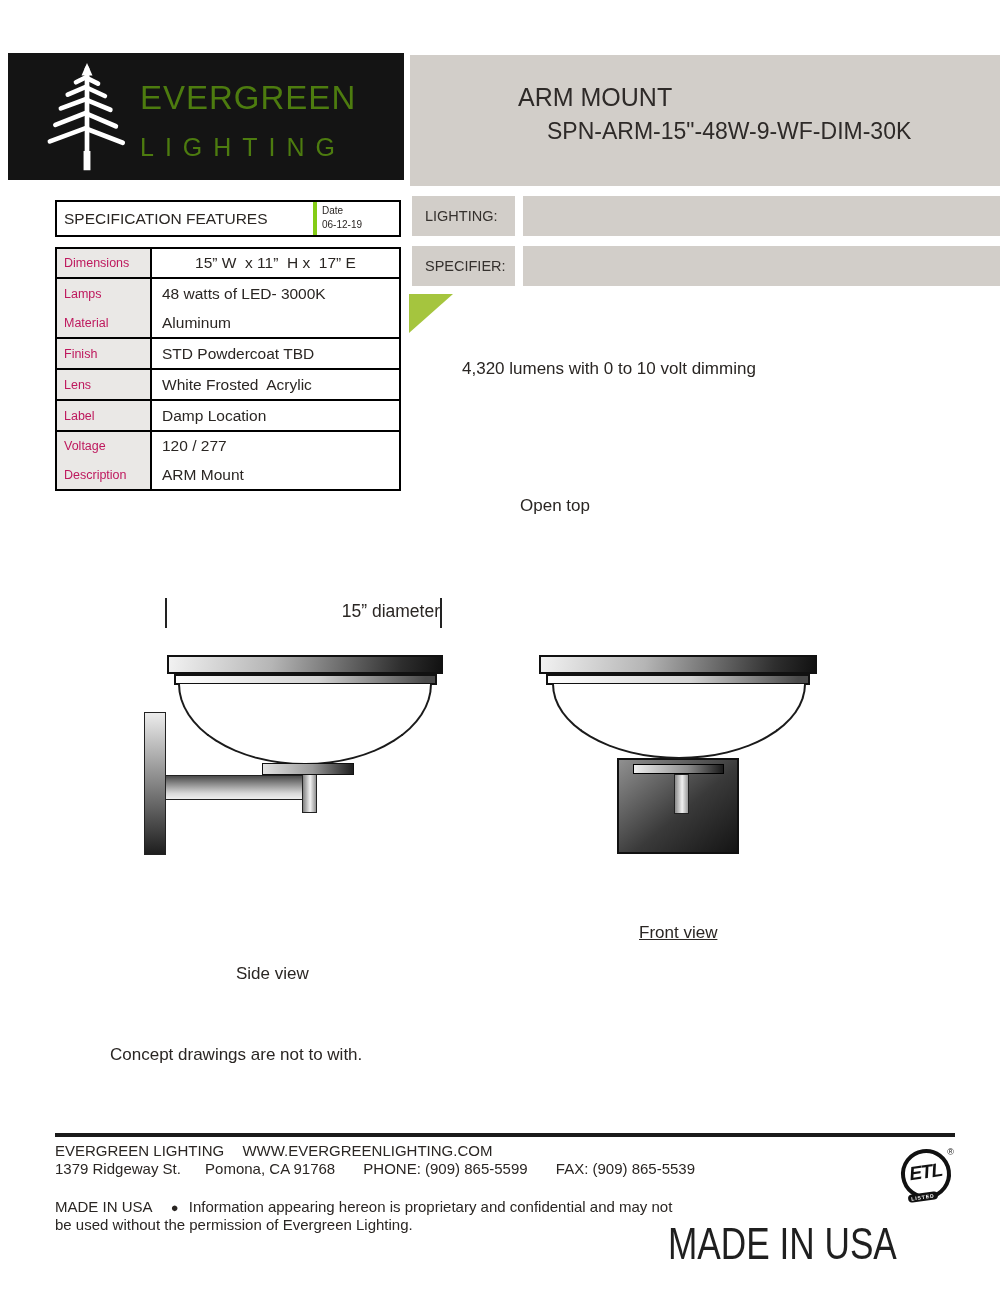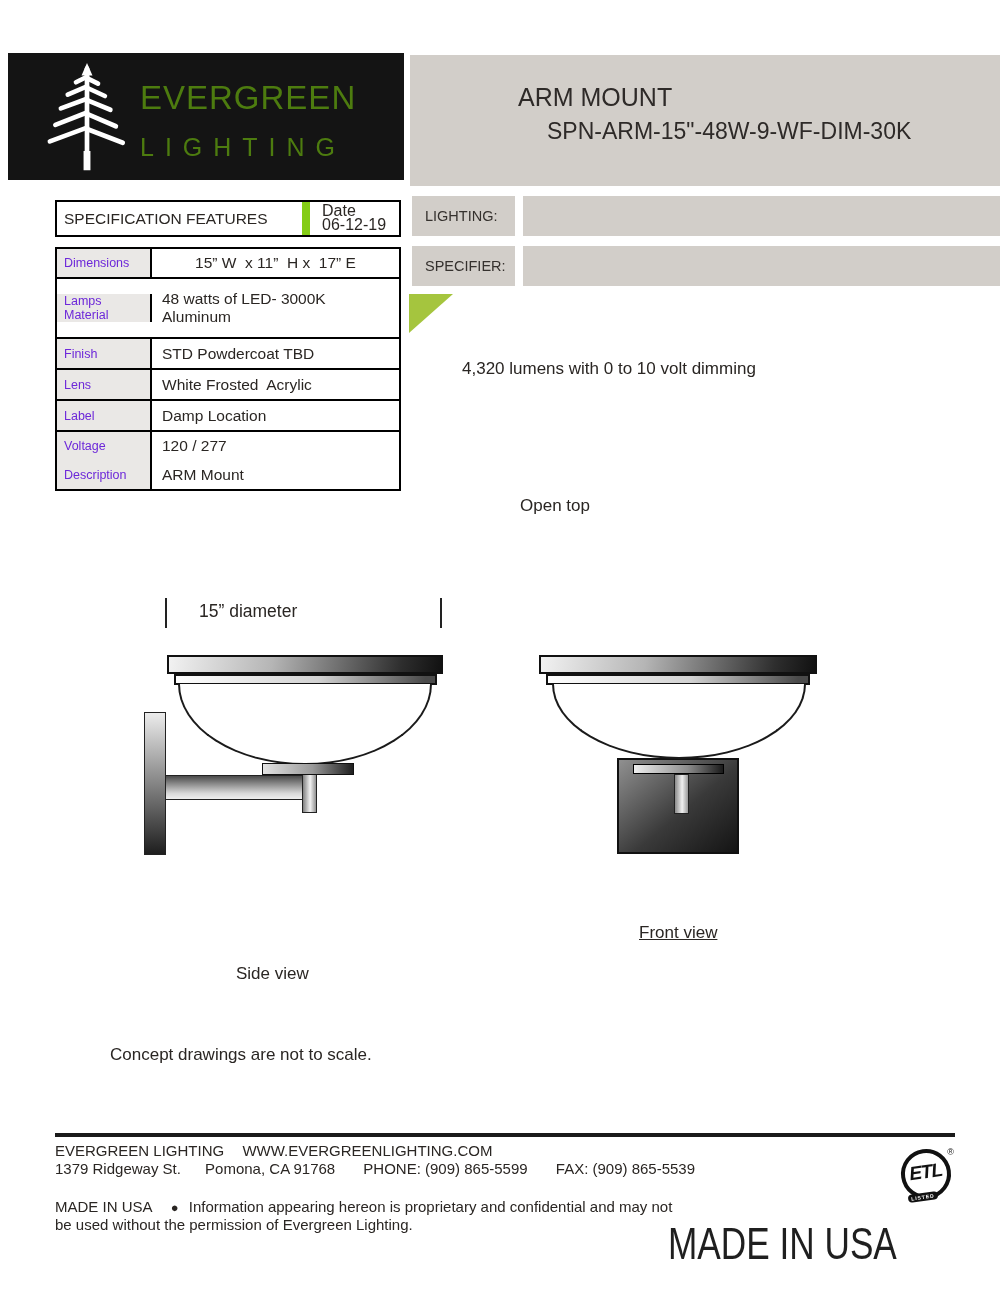--- a/index.html
+++ b/index.html
@@ -13,48 +13,48 @@
   .logo-text{position:absolute;left:132px;top:26px;color:#4d7c0f;}
   .logo-line1{font-size:33px;letter-spacing:1px;font-weight:400;}
   .logo-line2{font-size:25px;letter-spacing:11px;margin-top:16px;font-weight:400;}
   .header-box{left:410px;top:55px;width:590px;height:131px;background:#d2cec9;}
   .header-title{position:absolute;left:108px;top:28px;font-size:25px;color:#2e2a28;}
   .header-model{position:absolute;left:137px;top:63px;font-size:23px;color:#2e2a28;}
 
   
   .spec-header{left:55px;top:200px;width:346px;height:37px;border:2px solid #000;display:flex;background:#fff;}
   .spec-header-title{flex:1;display:flex;align-items:center;padding-left:7px;font-size:15.5px;}
-  .spec-date-cell{width:77px;border-left:8px solid #84cc16;padding:2px 0 0 12px;font-size:16px;line-height:14px;}
+  .spec-date-cell{width:77px;border-left:4px solid #84cc16;padding:2px 0 0 5px;font-size:10px;line-height:14px;}
   .spec-table{left:55px;top:247px;width:346px;border:2px solid #000;background:#fff;}
   .srow{display:flex;}
   .srow + .srow{border-top:2px solid #000;}
   .lcol{width:93px;background:#eae8e6;border-right:2px solid #000;display:flex;flex-direction:column;}
   .vcol{flex:1;display:flex;flex-direction:column;}
   .single .lcol,.single .vcol{justify-content:center;}
   .double .lcol,.double .vcol{justify-content:space-around;}
-  .lbl{font-size:12.5px;color:#6d28d9;padding-left:7px;}
+  .lbl{font-size:12.5px;color:#be185d;padding-left:7px;}
   .val{font-size:15.5px;padding-left:10px;white-space:pre;}
   .val.center{text-align:center;padding-left:0;}
-  .h28{height:28px;} .h58{height:58px;align-items:center;} .h29{height:29px;} .h57{height:57px;}
+  .h28{height:28px;} .h58{height:58px;} .h29{height:29px;} .h57{height:57px;}
 
   
   .field-label{background:#d2cec9;display:flex;align-items:center;padding-left:13px;font-size:14.5px;color:#35312e;}
   .project-box{left:412px;top:196px;width:103px;height:40px;}
   .project-bar{left:523px;top:196px;width:477px;height:40px;background:#d2cec9;}
   .specifier-box{left:412px;top:246px;width:103px;height:40px;}
   .specifier-bar{left:523px;top:246px;width:477px;height:40px;background:#d2cec9;}
   .green-triangle{left:409px;top:294px;width:44px;height:39px;background:#a5c53e;
                   clip-path:polygon(0 0,100% 0,0 100%);}
 
   .lumens-note{left:462px;top:359px;font-size:17px;}
   .open-top{left:520px;top:496px;font-size:17px;}
 
   
   .dim-tick{width:2px;height:30px;background:#222;top:598px;}
-  .dim-label{left:167px;top:601px;width:273px;text-align:left;font-size:17.5px;padding-left:32px;}
+  .dim-label{left:167px;top:601px;width:273px;text-align:right;font-size:17.5px;padding-left:32px;}
   .metal-cap{border:2px solid #111;background:linear-gradient(100deg,#f2f2f2 0%,#b5b5b5 38%,#2e2e2e 85%,#111 100%);}
   .metal-tier{border:2px solid #111;background:linear-gradient(100deg,#ffffff 0%,#d2d2d2 55%,#4a4a4a 96%);}
   .bowl{background:#fff;border:2px solid #1a1a1a;border-top:none;z-index:4;}
 
   .sv-cap{left:167px;top:655px;width:276px;height:19px;}
   .sv-tier{left:174px;top:674px;width:263px;height:11px;}
   .sv-bowl{left:178px;top:684px;width:254px;height:81px;border-radius:0 0 127px 127px / 0 0 81px 81px;}
   .sv-wallplate{left:144px;top:712px;width:22px;height:143px;z-index:1;border:1px solid #222;
       background:linear-gradient(to bottom,#ececec,#8f8f8f 45%,#1e1e1e);}
   .sv-arm{left:165px;top:775px;width:138px;height:25px;z-index:2;border:1px solid #222;
@@ -219,21 +219,21 @@
   <div class="abs sv-label">Side view</div>
 
   <div class="abs metal-cap fv-cap"></div>
   <div class="abs metal-tier fv-tier"></div>
   <div class="abs fv-box"></div>
   <div class="abs fv-bar"></div>
   <div class="abs fv-stem"></div>
   <div class="abs bowl fv-bowl"></div>
   <div class="abs fv-label">Front view</div>
 
-  <div class="abs concept-note">Concept drawings are not to scale.</div>
+  <div class="abs concept-note">Concept drawings are not to with.</div>
 
   <div class="abs footer-rule"></div>
   <div class="abs footer-line footer-line1">
     <span class="gap28">EVERGREEN LIGHTING</span>
     <span>WWW.EVERGREENLIGHTING.COM</span>
   </div>
   <div class="abs footer-line footer-line2">
     <span class="gap20">1379 Ridgeway St.</span>
     <span class="gap24">Pomona, CA 91768</span>
     <span class="gap24">PHONE: (909) 865-5599</span>

